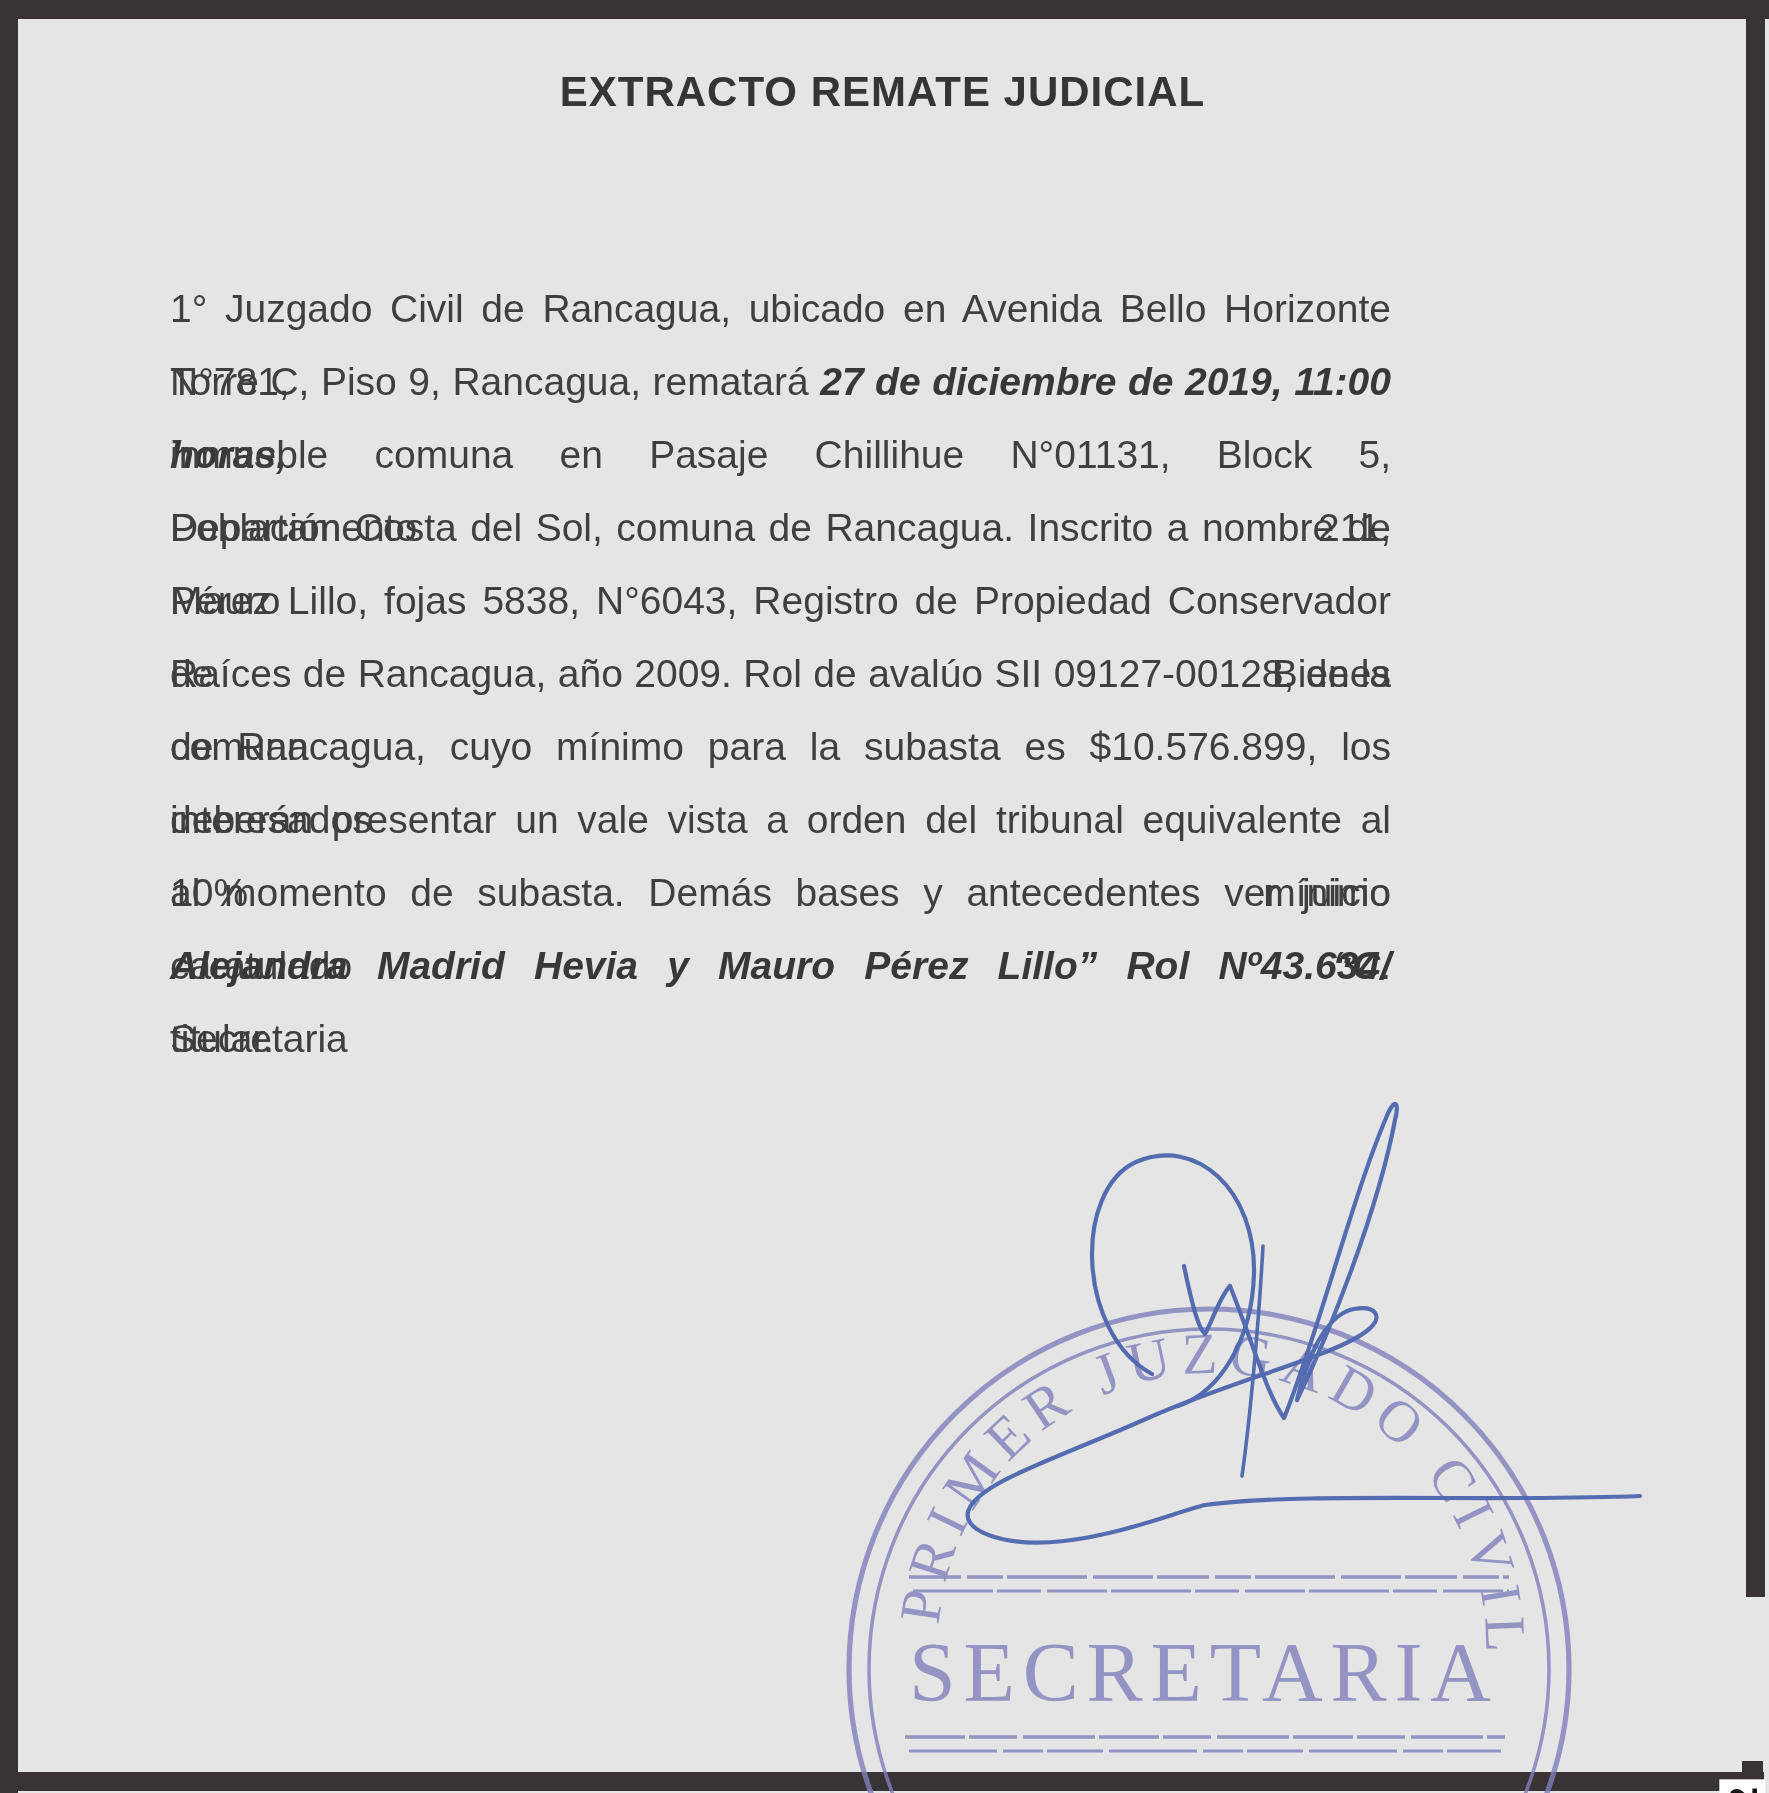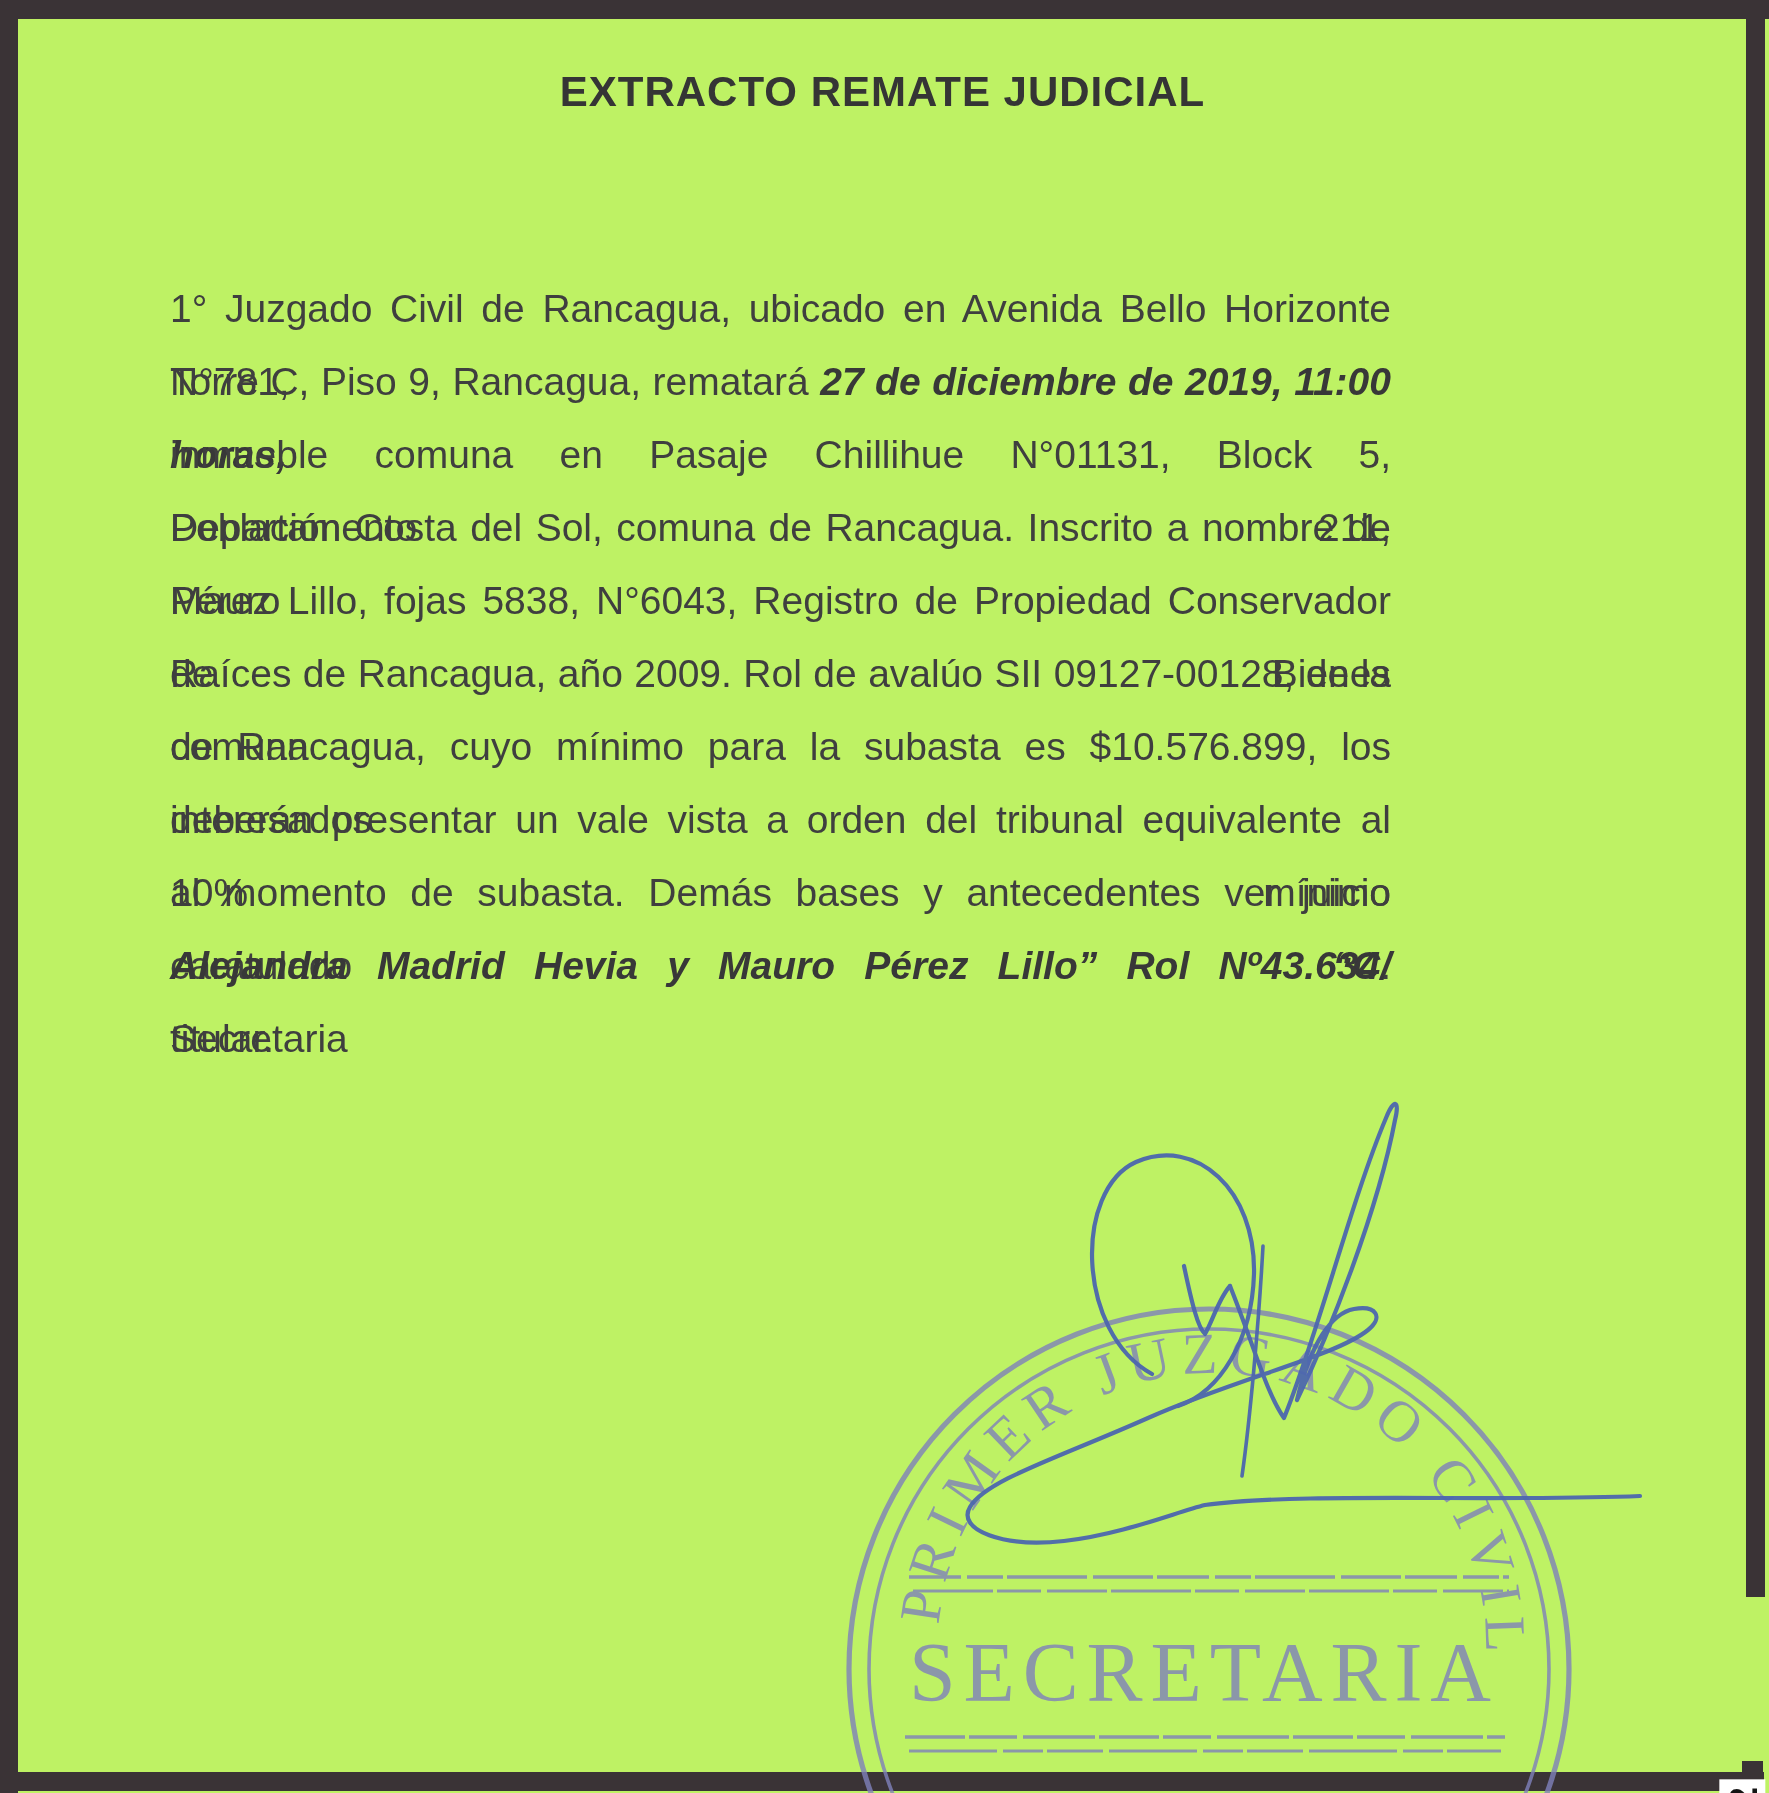--- a/index.html
+++ b/index.html
@@ -1,16 +1,16 @@
 <!DOCTYPE html>
 <html><head>
 <meta charset="utf-8">
 <style>
   html,body{margin:0;padding:0;background:#ffffff;}
-  #canvas{position:relative;width:1769px;height:1793px;background:#bef264;overflow:hidden;
+  #canvas{position:relative;width:1769px;height:1793px;background:#e5e5e5;overflow:hidden;
           font-family:"Liberation Sans",sans-serif;}
   
   .frame{position:absolute;background:#3a3336;}
   #frame-top{left:0;top:0;width:1769px;height:19px;}
   #frame-left{left:0;top:0;width:18px;height:1793px;}
   #frame-bottom{left:0;top:1772px;width:1764px;height:19px;}
   #frame-right-top{left:1746px;top:0;width:19px;height:1597px;}
   #frame-right-corner{left:1742px;top:1761px;width:21px;height:30px;}
   
   #doc-title{position:absolute;left:19px;top:68px;width:1727px;text-align:center;

